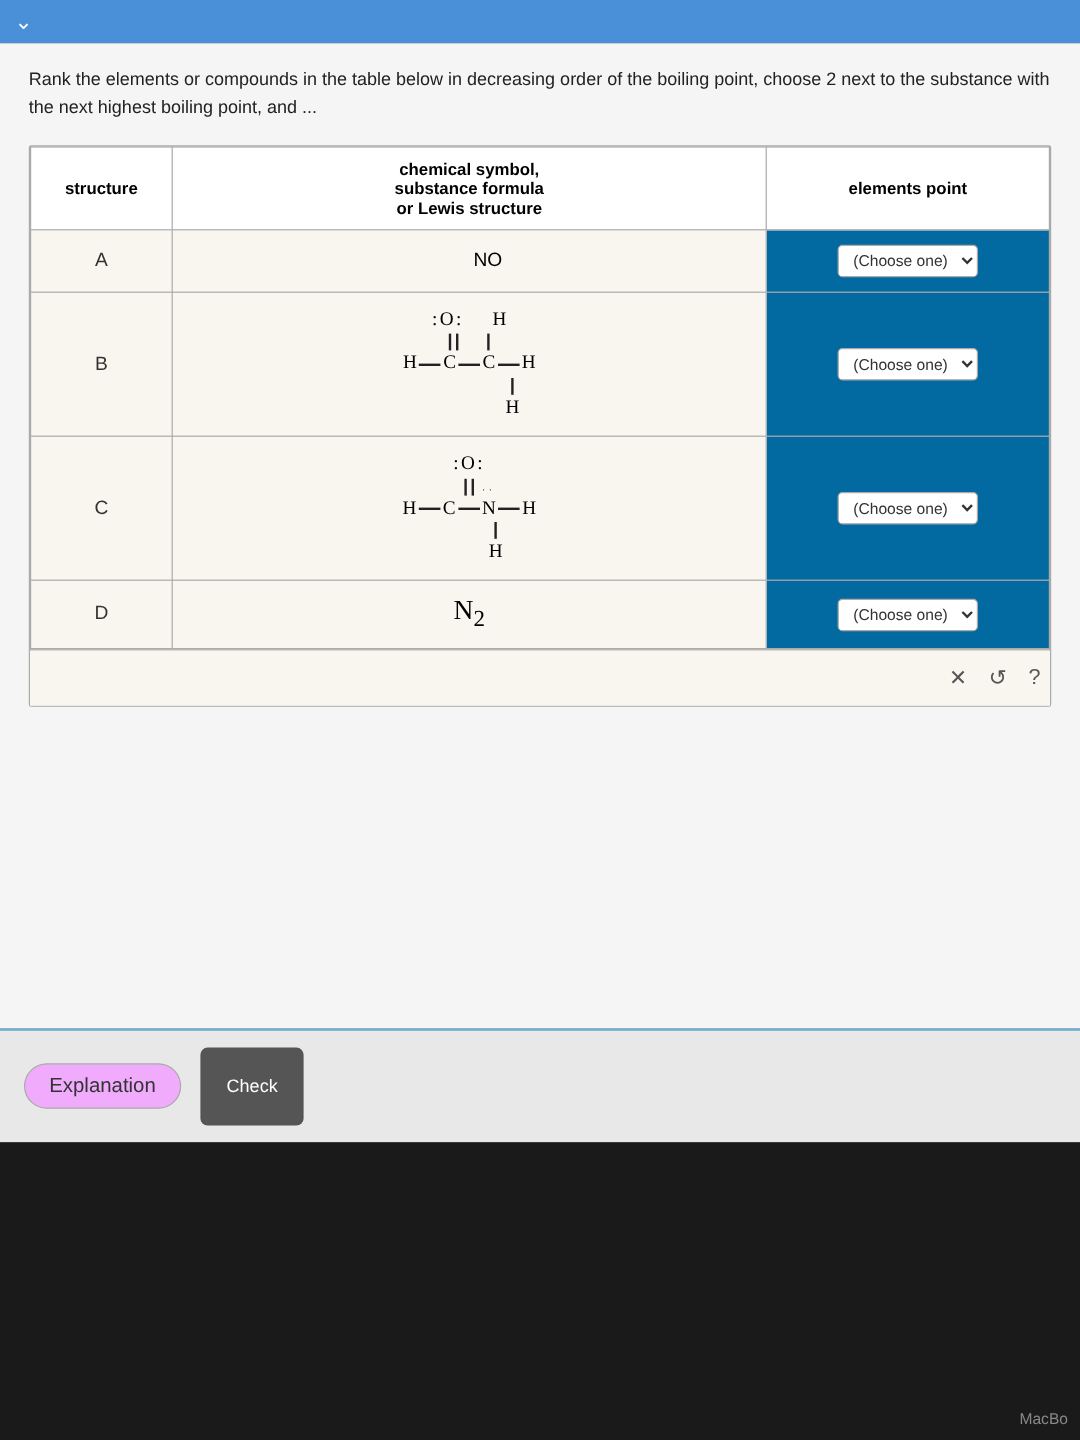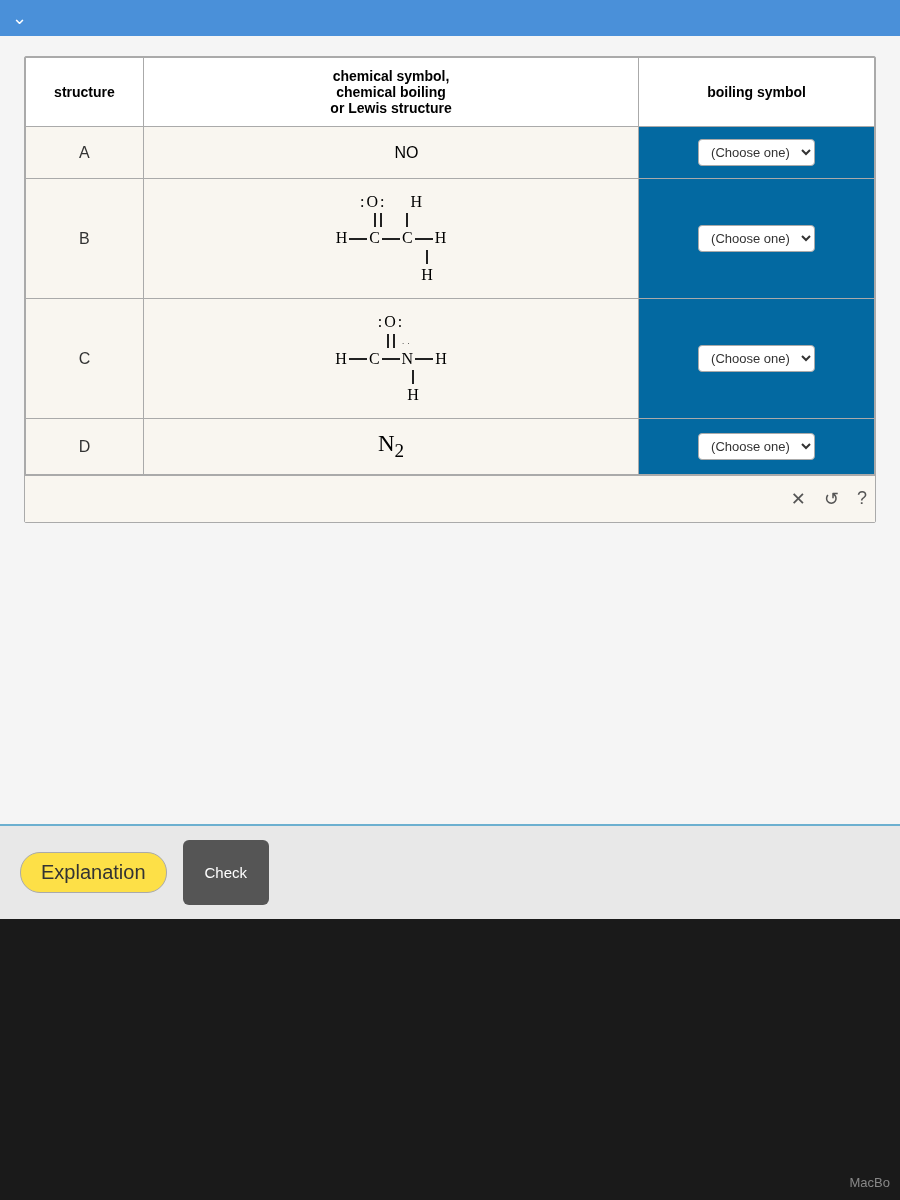--- a/index.html
+++ b/index.html
@@ -149,25 +149,25 @@
     .bottom-bar {
       background: #e8e8e8;
       padding: 14px 20px;
       display: flex;
       align-items: center;
       gap: 16px;
       border-top: 2px solid #6cb0d0;
     }
 
     .btn-explanation {
-      background: #fde047;
+      background: #f0abfc;
       border: 1.5px solid #aaa;
       border-radius: 20px;
       padding: 8px 20px;
-      font-size: 20px;
+      font-size: 17px;
       color: #333;
       cursor: pointer;
     }
 
     .btn-check {
       background: #555;
       border: none;
       border-radius: 6px;
       padding: 24px 22px;
       font-size: 15px;
@@ -194,32 +194,33 @@
   </style>
 </head>
 <body>
 
 <div class="top-bar">
   <span class="chevron-down">⌄</span>
 </div>
 
 <div class="main-content">
 
+  <p class="instructions">Rank the elements or compounds in the table below in decreasing order of the boiling point, choose 2 next to the substance with the next highest boiling point, and ...</p>
 
   <div class="table-container">
     <table>
       <thead>
         <tr>
           <th>structure</th>
           <th>
             <span style="white-space:pre-line;">chemical symbol,
-chemical boiling
+substance formula
 or Lewis structure</span>
           </th>
-          <th>boiling symbol</th>
+          <th>elements point</th>
         </tr>
       </thead>
       <tbody>
 
         <tr>
           <td class="substance-col">A</td>
           <td class="formula-col">
             <span class="atom">NO</span>
           </td>
           <td class="boiling-col">

